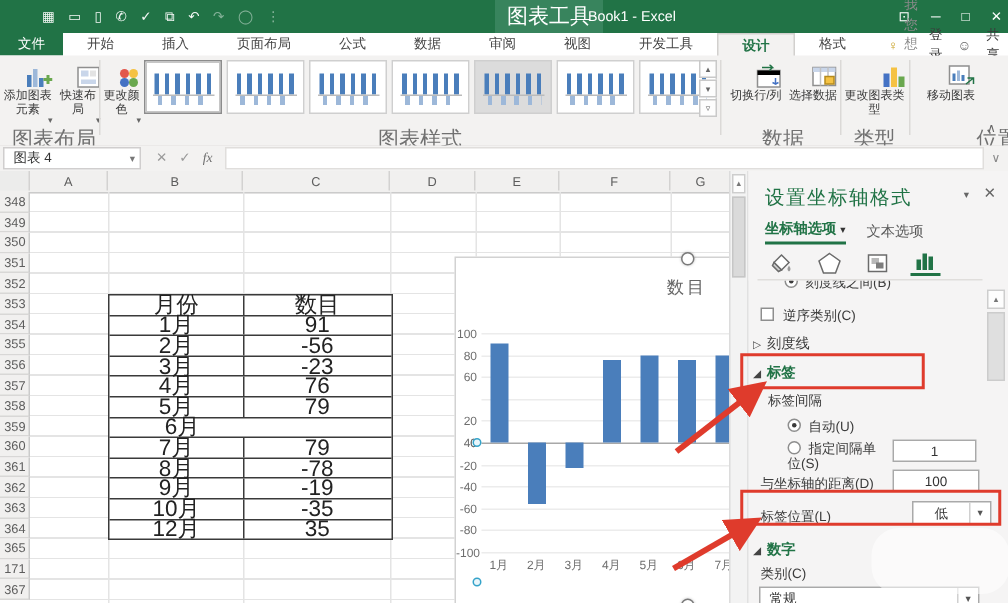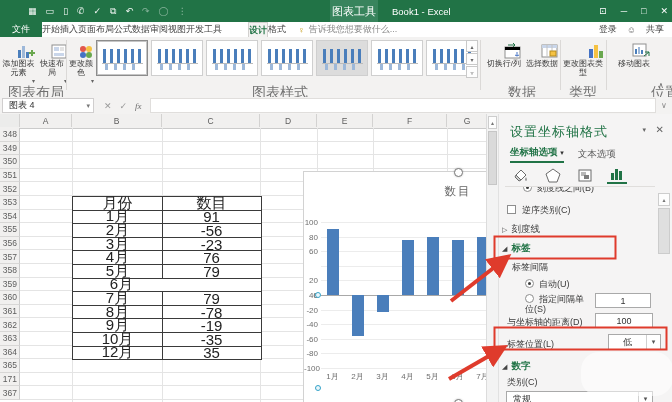--- a/index.html
+++ b/index.html
@@ -3,27 +3,27 @@
 <meta charset="utf-8">
 <style>
   html,body{margin:0;padding:0;}
   body{font-family:"Liberation Sans","DejaVu Sans",sans-serif;}
   .app{position:relative;width:672px;height:402px;background:#fff;overflow:hidden;font-size:9px;color:#3b3b3b;}
   
   .titlebar{position:absolute;left:0;top:0;width:672px;height:22px;background:#217346;color:#fff;display:flex;align-items:center;}
   .qat{display:flex;align-items:center;gap:9px;margin-left:28px;font-size:9px;line-height:1;}
   .qat span{opacity:.95;cursor:default;}
   .qat .dim{opacity:.45;}
-  .ct-label{position:absolute;left:330px;top:0;width:48px;height:22px;background:#38845d;display:flex;align-items:center;justify-content:center;font-size:11px;text-align:right;}
+  .ct-label{position:absolute;left:330px;top:0;width:72px;height:22px;background:#38845d;display:flex;align-items:center;justify-content:center;font-size:14px;}
   .wintitle{position:absolute;left:392px;top:0;height:22px;display:flex;align-items:center;font-size:9.5px;}
   .winbtns{position:absolute;right:4px;top:0;height:22px;display:flex;align-items:center;gap:14px;font-size:9px;}
   .winbtns span{cursor:default;}
   
   .tabrow{position:absolute;left:0;top:22px;width:672px;height:15px;background:#fff;display:flex;align-items:center;font-size:9px;color:#444;}
-  .tab{padding:0 0;height:15px;display:flex;align-items:center;cursor:default;white-space:nowrap;}
+  .tab{padding:0 16px;height:15px;display:flex;align-items:center;cursor:default;white-space:nowrap;}
   .tab.file{background:#217346;color:#fff;padding:0 12px;}
   .tab.active{background:#f3f2f1;color:#217346;border:1px solid #d2d0ce;border-bottom:none;font-weight:bold;}
   .tellme{display:flex;align-items:center;gap:4px;color:#8a8a8a;margin-left:12px;}
   .tellme .bulb{color:#c9a227;}
   .tabright{margin-left:auto;display:flex;align-items:center;gap:10px;margin-right:8px;color:#3b3b3b;}
   
   .ribbon{position:absolute;left:0;top:37px;width:672px;height:60px;background:#f3f2f1;border-bottom:1px solid #d2d0ce;}
   .rsep{position:absolute;top:3px;height:50px;width:1px;background:#dbd9d7;}
   .rbtn{position:absolute;top:2px;display:flex;flex-direction:column;align-items:flex-end;font-size:8px;line-height:9px;text-align:center;color:#3b3b3b;cursor:default;}
   .rbtn .ric{height:20px;display:flex;align-items:flex-end;}

